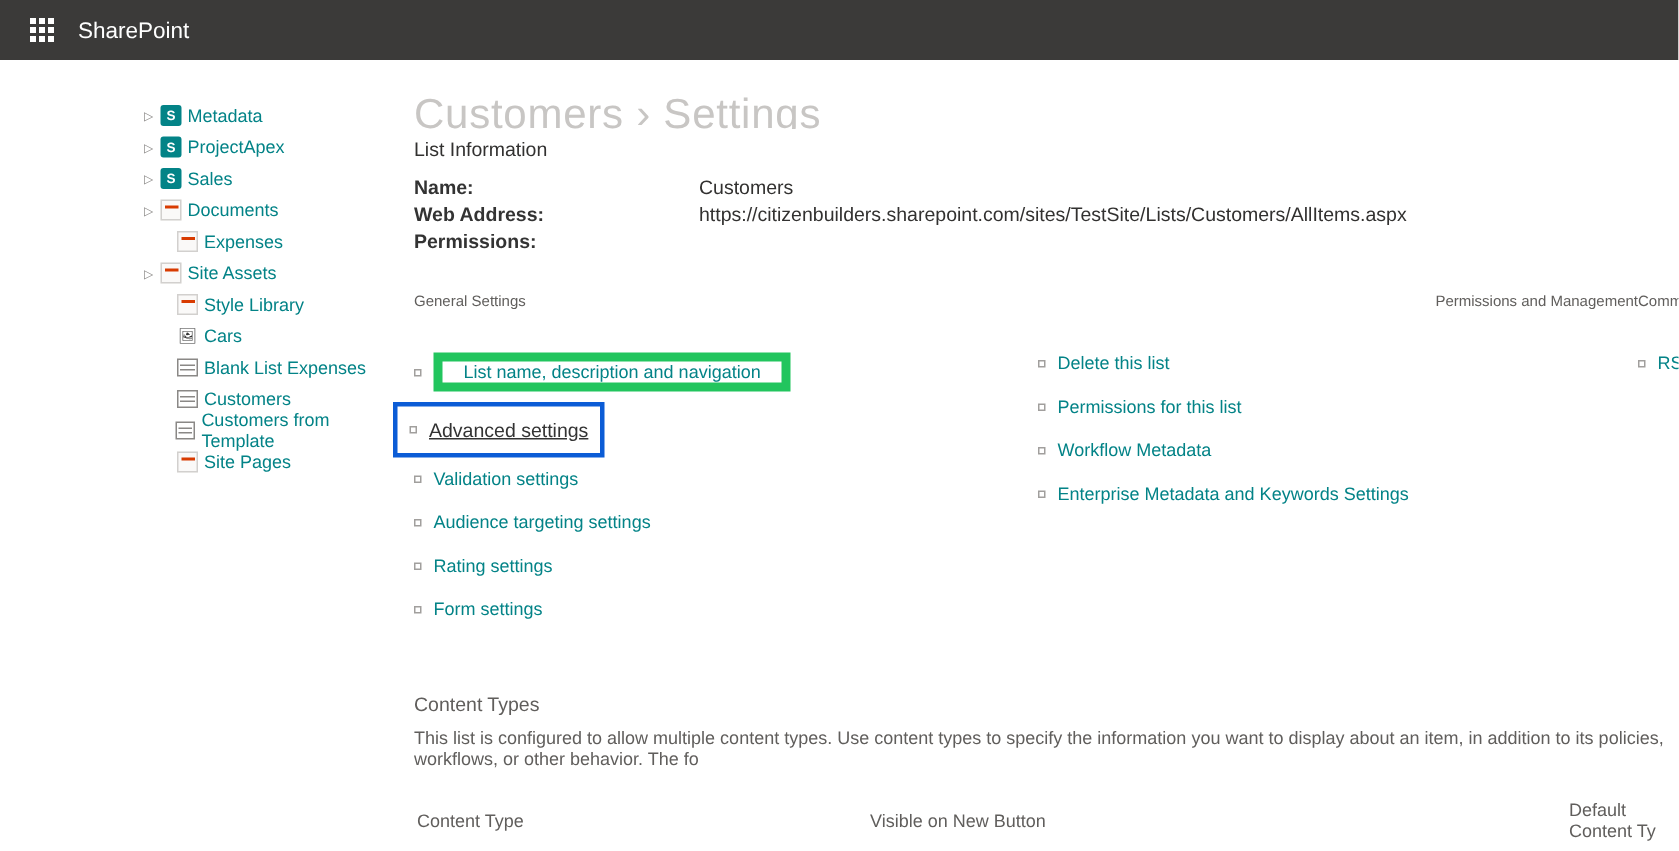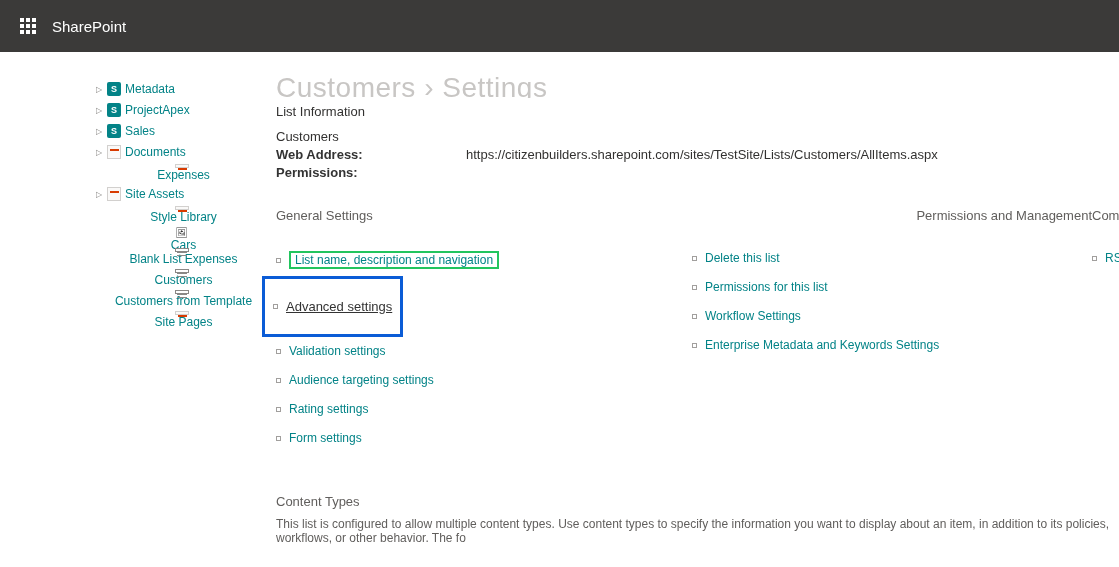--- a/index.html
+++ b/index.html
@@ -1,55 +1,55 @@
 <!DOCTYPE html>
 <html><head>
 <meta charset="utf-8">
 <style>
   * { box-sizing: border-box; margin: 0; padding: 0; }
   body { font-family: "Segoe UI", Tahoma, sans-serif; font-size: 13px; color: #333; background: #fff; width: 1119px; }
   
-  .top-bar { background: #3b3a39; height: 52px; display: flex; align-items: center; color: #fff; padding: 0 8px; }
+  .top-bar { background: #3b3a39; height: 40px; display: flex; align-items: center; color: #fff; padding: 0 8px; }
   .waffle { width: 40px; height: 44px; display: flex; align-items: center; justify-content: center; cursor: pointer; }
   .waffle-grid { width: 16px; height: 16px; display: grid; grid-template-columns: repeat(3,4px); grid-template-rows: repeat(3,4px); gap: 2px; }
   .waffle-grid div { background: #fff; }
   .brand { font-size: 15px; margin-left: 4px; }
   
   .content-area { display: flex; padding-top: 28px; }
   .sidebar { width: 260px; padding-left: 96px; flex-shrink: 0; }
   .tree-row { display: flex; align-items: center; height: 18px; font-size: 12px; margin-bottom: 3px; }
   .tree-row .expander { width: 9px; font-size: 8px; color: #8a8886; margin-right: 2px; }
   .tree-row .icon-s { width: 14px; height: 14px; background: #038387; border-radius: 2px; display:flex; align-items:center; justify-content:center; color:#fff; font-size:9px; font-weight:bold; margin-right:4px; }
   .tree-row .icon-d { width: 14px; height: 14px; border:1px solid #d2d0ce; background:#faf9f8; margin-right:4px; position:relative; }
   .tree-row .icon-d.orange::before { content:""; position:absolute; top:3px; left:2px; width:9px; height:2px; background:#d83b01; }
   .tree-row .icon-list { width:14px; height:12px; border:1px solid #8a8886; margin-right:4px; position:relative; background:#fff;}
   .tree-row .icon-list::before { content:""; position:absolute; top:3px; left:1px; right:1px; height:1px; background:#8a8886; box-shadow: 0 3px 0 #8a8886;}
   .tree-row .icon-car { width:14px; height:14px; margin-right:4px; display:flex; align-items:center; justify-content:center; font-size:10px;}
   .tree-row a { color: #038387; text-decoration: none; cursor: pointer; }
-  .tree-row.child { padding-left: 11px; flex-direction: column; }
+  .tree-row.child { padding-left: 11px; }
   
   .main { flex: 1; padding: 0 0 0 16px; }
   .page-title { font-size: 28px; font-weight: 300; color: #c8c6c4; margin-bottom: 6px; letter-spacing: 0.5px; overflow:hidden; height:26px; margin-top:-8px;}
   .section-label { font-size: 13px; color: #323130; margin-bottom: 10px; }
   
   .info-row { display: flex; margin-bottom: 3px; font-size: 13px; }
   .info-row .k { width: 190px; font-weight: 600; }
   .info-row .v { color: #323130; }
   
   .settings-cols { display: flex; margin-top: 28px; }
   .col { flex-shrink:0; }
   .col.col1 { width: 416px; }
   .col.col2 { width: 400px; text-align: right; }
-  .col-head { font-size: 13px; color: #605e5c; margin-bottom: 28px; }
+  .col-head { font-size: 10px; color: #605e5c; margin-bottom: 28px; }
   
   .link-row { display: flex; align-items: center; margin-bottom: 15px; font-size: 12px; }
   .bullet { width:5px; height:5px; border:1px solid #a19f9d; margin-right: 8px; flex-shrink:0; }
   .link-row a { color: #038387; text-decoration: none; cursor:pointer; }
-  .boxed { border:2px solid #22c55e; padding: 0 4px; }
-  .highlight { border: 3px solid #0b5cd6; padding: 20px 8px; display:inline-flex; align-items:center; margin-left:-14px; margin-top:-8px; margin-bottom:7px;}
+  .boxed { border:6px solid #22c55e; padding: 0 14px; }
+  .highlight { border: 3px solid #0b5cd6; padding: 8px 8px; display:inline-flex; align-items:center; margin-left:-14px; margin-top:-8px; margin-bottom:7px;}
   .highlight .bullet { margin-left:0;}
   .highlight a { text-decoration: underline; position:relative;}
   
   .ct-section { margin-top: 34px; }
   .ct-head { font-size: 13px; color: #605e5c; margin-bottom: 8px; }
   .ct-desc { font-size: 12px; color: #605e5c; margin-bottom: 18px; }
   
   .ct-table { width: 100%; }
   .ct-table th { text-align:left; font-weight:normal; font-size:12px; color:#605e5c; padding-bottom:6px;}
   .ct-table .c1 { width: 300px;}
@@ -138,20 +138,21 @@
         <span class="icon-d orange"></span>
         <a>Site Pages</a>
       </div>
     </div>
 
   <div class="main">
     <div class="page-title">Customers › Settings</div>
     <div class="section-label">List Information</div>
 
     <div class="info-row">
+        <div class="k">Name:</div>
         <div class="v">Customers</div>
       </div>
     <div class="info-row">
         <div class="k">Web Address:</div>
         <div class="v">https://citizenbuilders.sharepoint.com/sites/TestSite/Lists/Customers/AllItems.aspx</div>
       </div>
     <div class="info-row">
         <div class="k">Permissions:</div>
         <div class="v"></div>
       </div>
@@ -189,21 +190,21 @@
         <div class="link-row">
             <span class="bullet"></span>
             <a>Delete this list</a>
           </div>
         <div class="link-row">
             <span class="bullet"></span>
             <a>Permissions for this list</a>
           </div>
         <div class="link-row">
             <span class="bullet"></span>
-            <a>Workflow Settings</a>
+            <a>Workflow Metadata</a>
           </div>
         <div class="link-row">
             <span class="bullet"></span>
             <a>Enterprise Metadata and Keywords Settings</a>
           </div>
       </div>
       <div class="col">
         <div class="col-head">Comm</div>
         <div class="link-row">
             <span class="bullet"></span>

